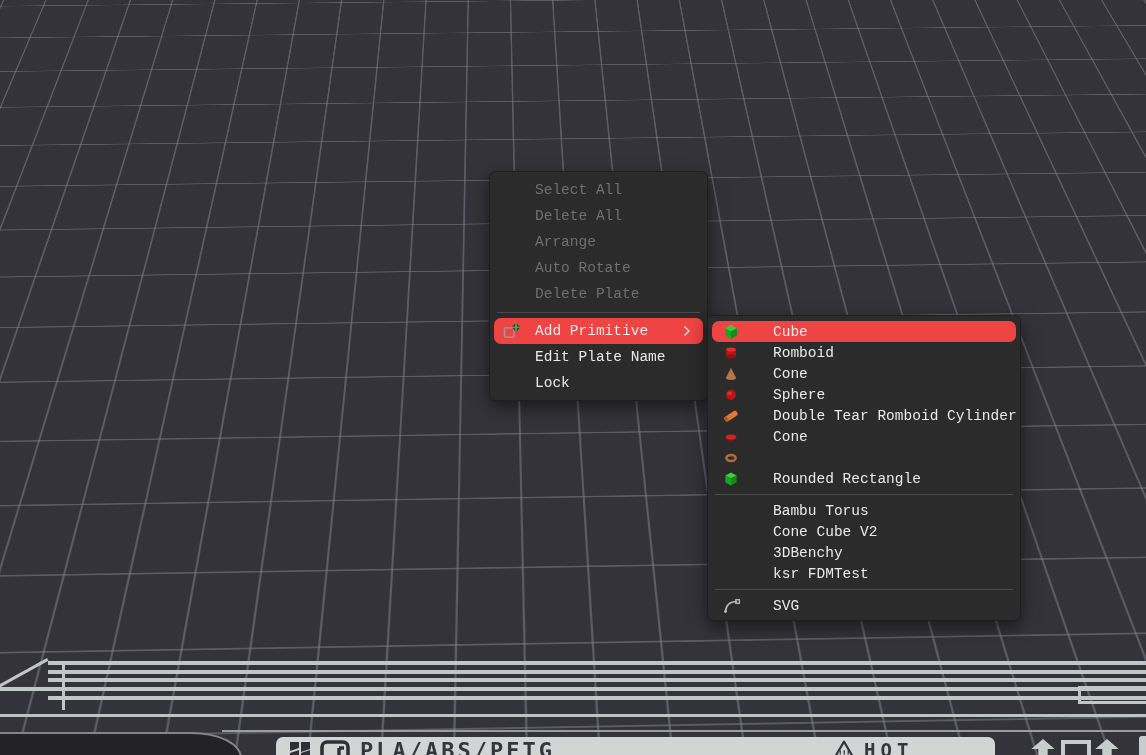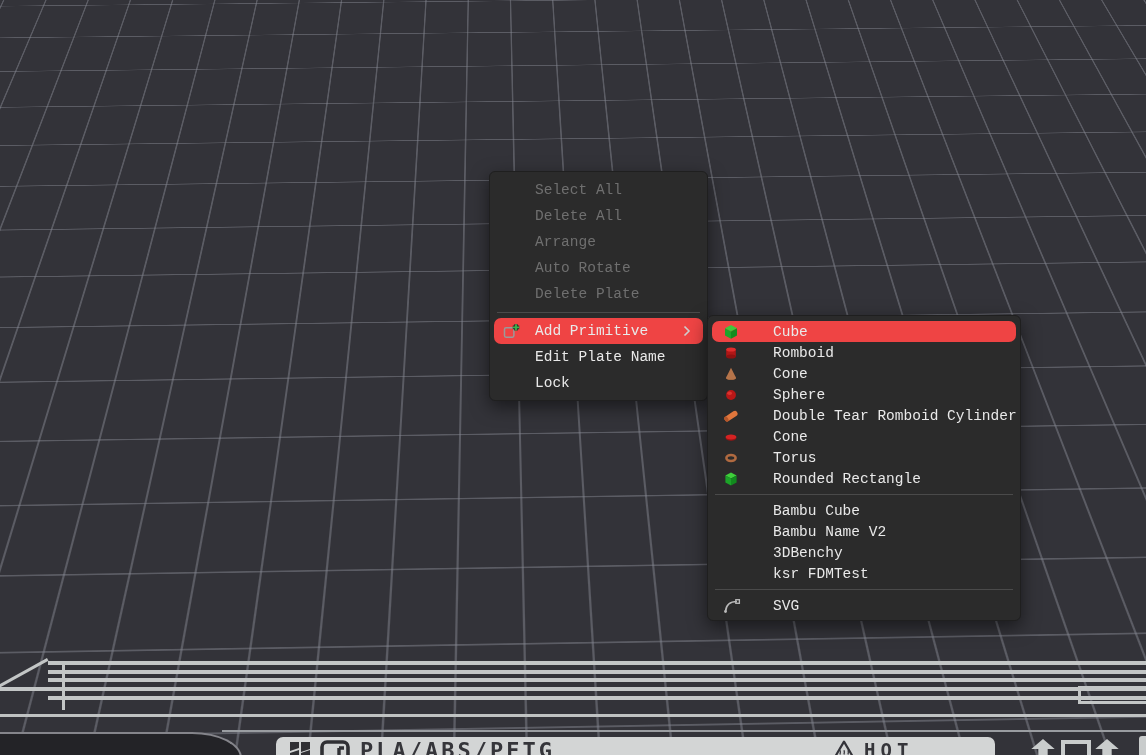--- a/index.html
+++ b/index.html
@@ -228,40 +228,39 @@
           </svg>
         </span>
         <span class="mi-label">Cone</span>
       </div>
       <div class="menu-item">
         <span class="mi-icon">
           <svg width="16" height="16" viewBox="0 0 16 16">
             <ellipse cx="8" cy="8" rx="4.6" ry="3" fill="none" stroke="#b06a40" stroke-width="2.6"></ellipse>
           </svg>
         </span>
-        <span class="mi-label">Torus</span>
       </div>
       <div class="menu-item">
         <span class="mi-icon">
           <svg width="16" height="16" viewBox="0 0 16 16">
             <polygon points="8,1.4 13.6,4.4 8,7.4 2.4,4.4" fill="#3ecf3a"></polygon>
             <polygon points="2.4,4.4 8,7.4 8,14.4 2.4,11.4" fill="#1ca428"></polygon>
             <polygon points="13.6,4.4 8,7.4 8,14.4 13.6,11.4" fill="#128a1e"></polygon>
           </svg>
         </span>
         <span class="mi-label">Rounded Rectangle</span>
       </div>
       <div class="menu-sep"></div>
       <div class="menu-item">
         <span class="mi-icon"></span>
-        <span class="mi-label">Bambu Cube</span>
-      </div>
-      <div class="menu-item">
-        <span class="mi-icon"></span>
-        <span class="mi-label">Bambu Name V2</span>
+        <span class="mi-label">Bambu Torus</span>
+      </div>
+      <div class="menu-item">
+        <span class="mi-icon"></span>
+        <span class="mi-label">Cone Cube V2</span>
       </div>
       <div class="menu-item">
         <span class="mi-icon"></span>
         <span class="mi-label">3DBenchy</span>
       </div>
       <div class="menu-item">
         <span class="mi-icon"></span>
         <span class="mi-label">ksr FDMTest</span>
       </div>
       <div class="menu-sep"></div>

